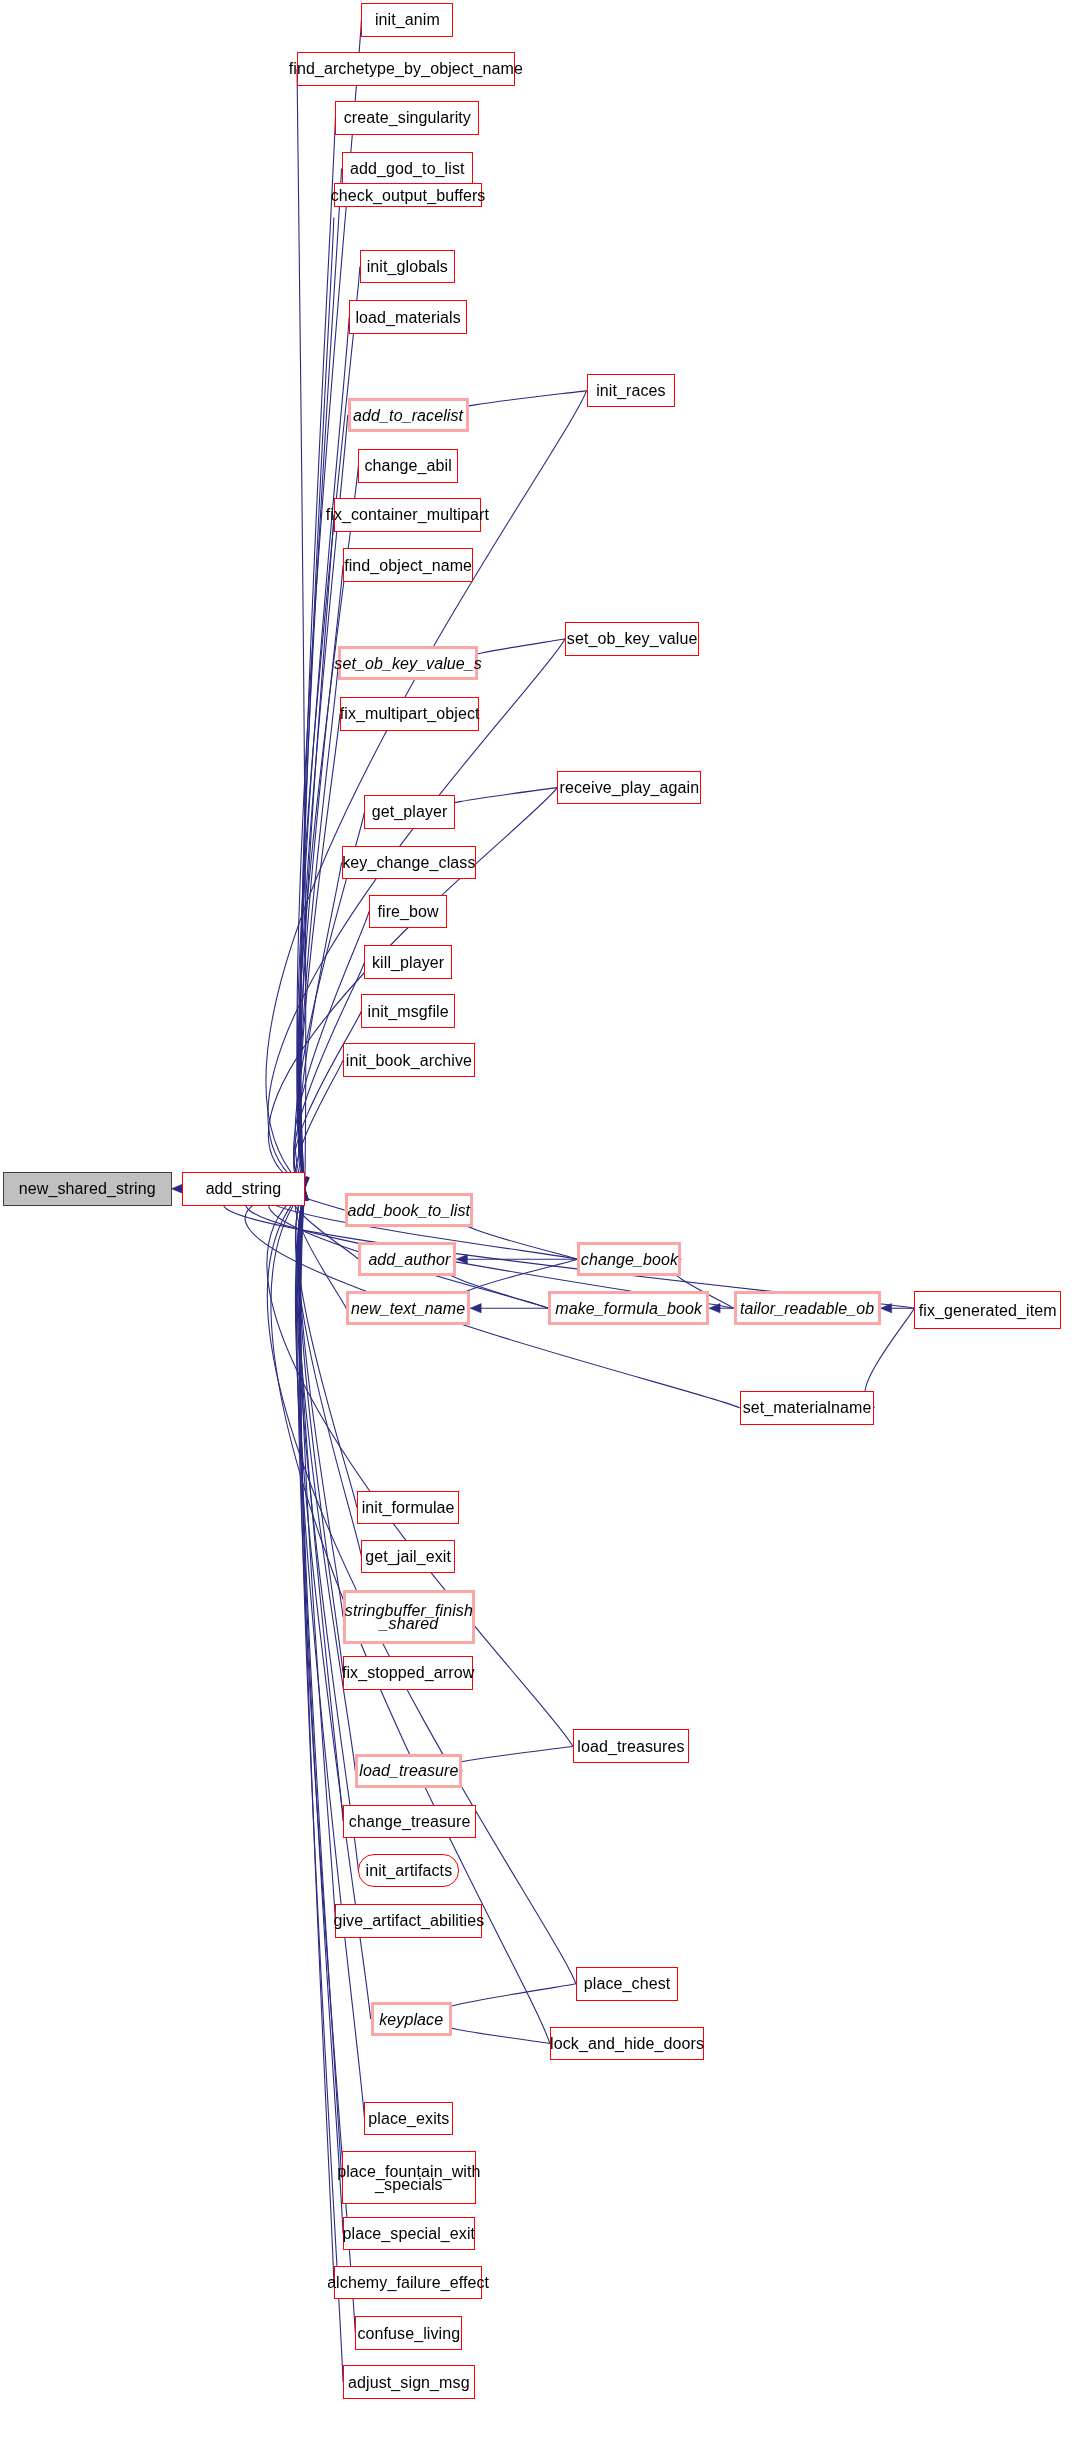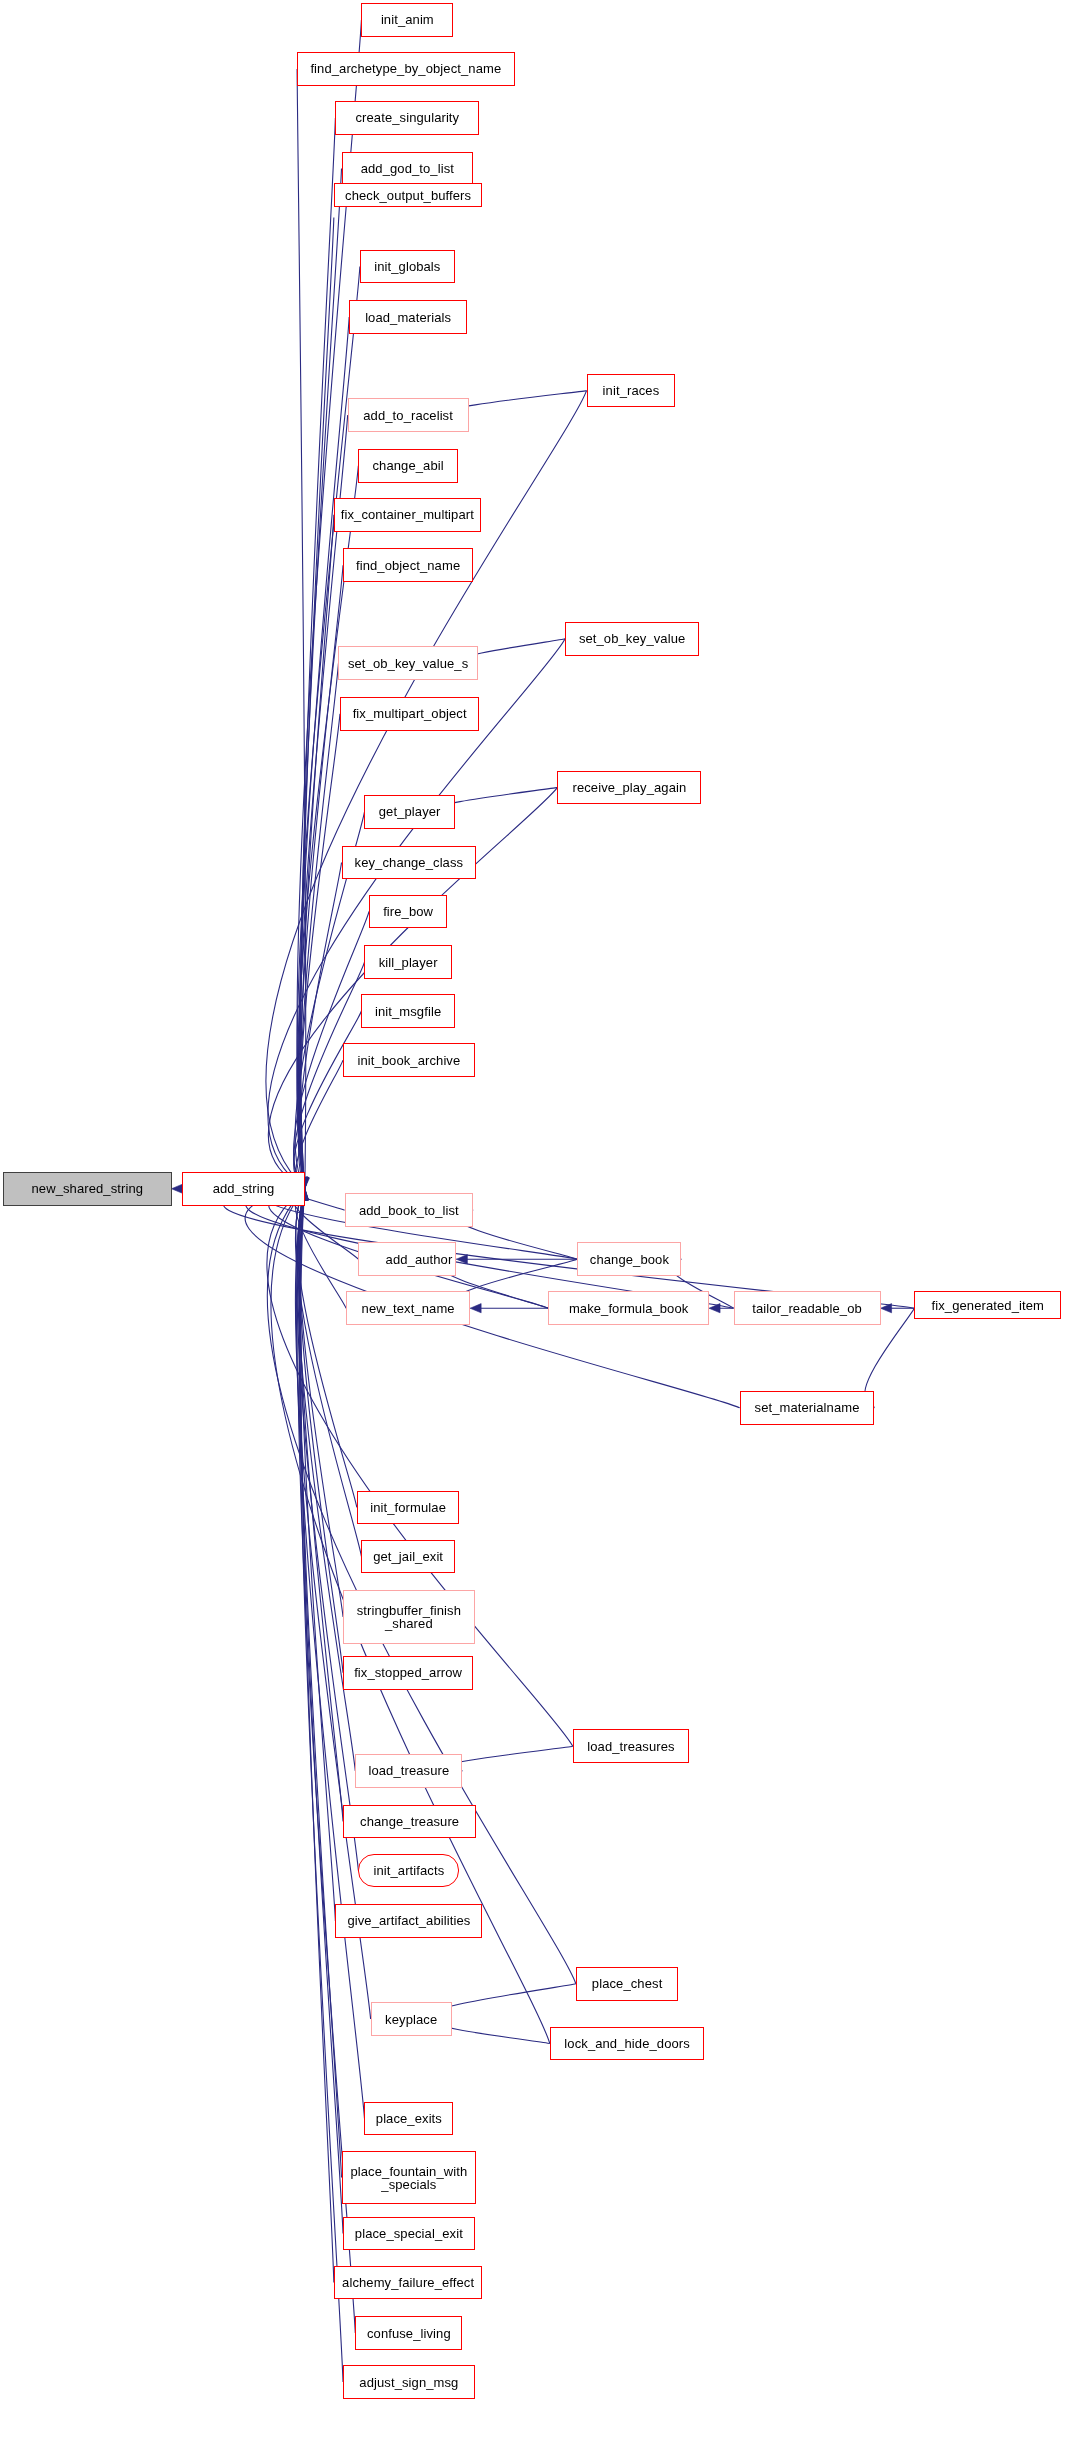--- a/index.html
+++ b/index.html
@@ -38,28 +38,29 @@
     position: absolute;
     box-sizing: border-box;
     display: flex;
     align-items: center;
     justify-content: center;
     text-align: center;
     background: #ffffff;
     border: 1px solid #ff0000;
     color: #000000;
     font-family: "Liberation Sans", sans-serif;
-    font-size: 13px;
+    font-size: 16px;
     line-height: 13px;
     letter-spacing: 0.1px;
     white-space: pre-line;
     user-select: none;
   }
   .node-box.kind-plain {
-    border: 1px solid #fca5a5;
+    border: 3px solid #fca5a5;
+    font-style: italic;
   }
   .node-box.kind-root {
     border: 1px solid #404040;
     background: #c0c0c0;
   }
   .node-label {
     display: block;
     padding: 0 3px;
   }
 </style>
@@ -221,21 +222,21 @@
       <div class="node-box kind-red" style="left: 369.074px; top: 894.615px; width: 78.1029px; height: 33.7013px;"><span class="node-label">fire_bow</span></div>
       <div class="node-box kind-red" style="left: 364.48px; top: 945.167px; width: 87.2914px; height: 33.7013px;"><span class="node-label">kill_player</span></div>
       <div class="node-box kind-red" style="left: 361.417px; top: 994.187px; width: 93.4171px; height: 33.7013px;"><span class="node-label">init_msgfile</span></div>
       <div class="node-box kind-red" style="left: 343.04px; top: 1043.21px; width: 131.703px; height: 33.7013px;"><span class="node-label">init_book_archive</span></div>
       <div class="node-box kind-plain" style="left: 344.571px; top: 1193.33px; width: 128.64px; height: 33.7013px;"><span class="node-label">add_book_to_list</span></div>
       <div class="node-box kind-plain" style="left: 358.354px; top: 1242.35px; width: 98.0114px; height: 33.7013px; justify-content: flex-end;"><span class="node-label">add_author</span></div>
       <div class="node-box kind-plain" style="left: 346.103px; top: 1291.37px; width: 124.046px; height: 33.7013px;"><span class="node-label">new_text_name</span></div>
       <div class="node-box kind-plain" style="left: 577.349px; top: 1242.35px; width: 104.137px; height: 33.7013px;"><span class="node-label">change_book</span></div>
       <div class="node-box kind-plain" style="left: 548.251px; top: 1291.37px; width: 160.8px; height: 33.7013px;"><span class="node-label">make_formula_book</span></div>
       <div class="node-box kind-plain" style="left: 733.554px; top: 1291.37px; width: 147.017px; height: 33.7013px;"><span class="node-label">tailor_readable_ob</span></div>
-      <div class="node-box kind-red" style="left: 914.263px; top: 1291.37px; width: 147.017px; height: 28px;"><span class="node-label">fix_generated_item</span></div>
+      <div class="node-box kind-red" style="left: 914.263px; top: 1291.37px; width: 147.017px; height: 38px;"><span class="node-label">fix_generated_item</span></div>
       <div class="node-box kind-red" style="left: 739.68px; top: 1390.94px; width: 134.766px; height: 33.7013px;"><span class="node-label">set_materialname</span></div>
       <div class="node-box kind-red" style="left: 356.823px; top: 1490.51px; width: 102.606px; height: 33.7013px;"><span class="node-label">init_formulae</span></div>
       <div class="node-box kind-red" style="left: 361.417px; top: 1539.53px; width: 93.4171px; height: 33.7013px;"><span class="node-label">get_jail_exit</span></div>
       <div class="node-box kind-plain" style="left: 343.04px; top: 1590.09px; width: 131.703px; height: 53.6156px;"><span class="node-label">stringbuffer_finish
 _shared</span></div>
       <div class="node-box kind-red" style="left: 343.04px; top: 1655.96px; width: 130.171px; height: 33.7013px;"><span class="node-label">fix_stopped_arrow</span></div>
       <div class="node-box kind-plain" style="left: 355.291px; top: 1754px; width: 107.2px; height: 33.7013px;"><span class="node-label">load_treasure</span></div>
       <div class="node-box kind-red" style="left: 572.754px; top: 1729.49px; width: 116.389px; height: 33.7013px;"><span class="node-label">load_treasures</span></div>
       <div class="node-box kind-red" style="left: 343.04px; top: 1804.55px; width: 133.234px; height: 33.7013px;"><span class="node-label">change_treasure</span></div>
       <div class="node-box kind-red" style="left: 358.354px; top: 1853.57px; width: 101.074px; height: 33.7013px; border-radius: 16px;"><span class="node-label">init_artifacts</span></div>

